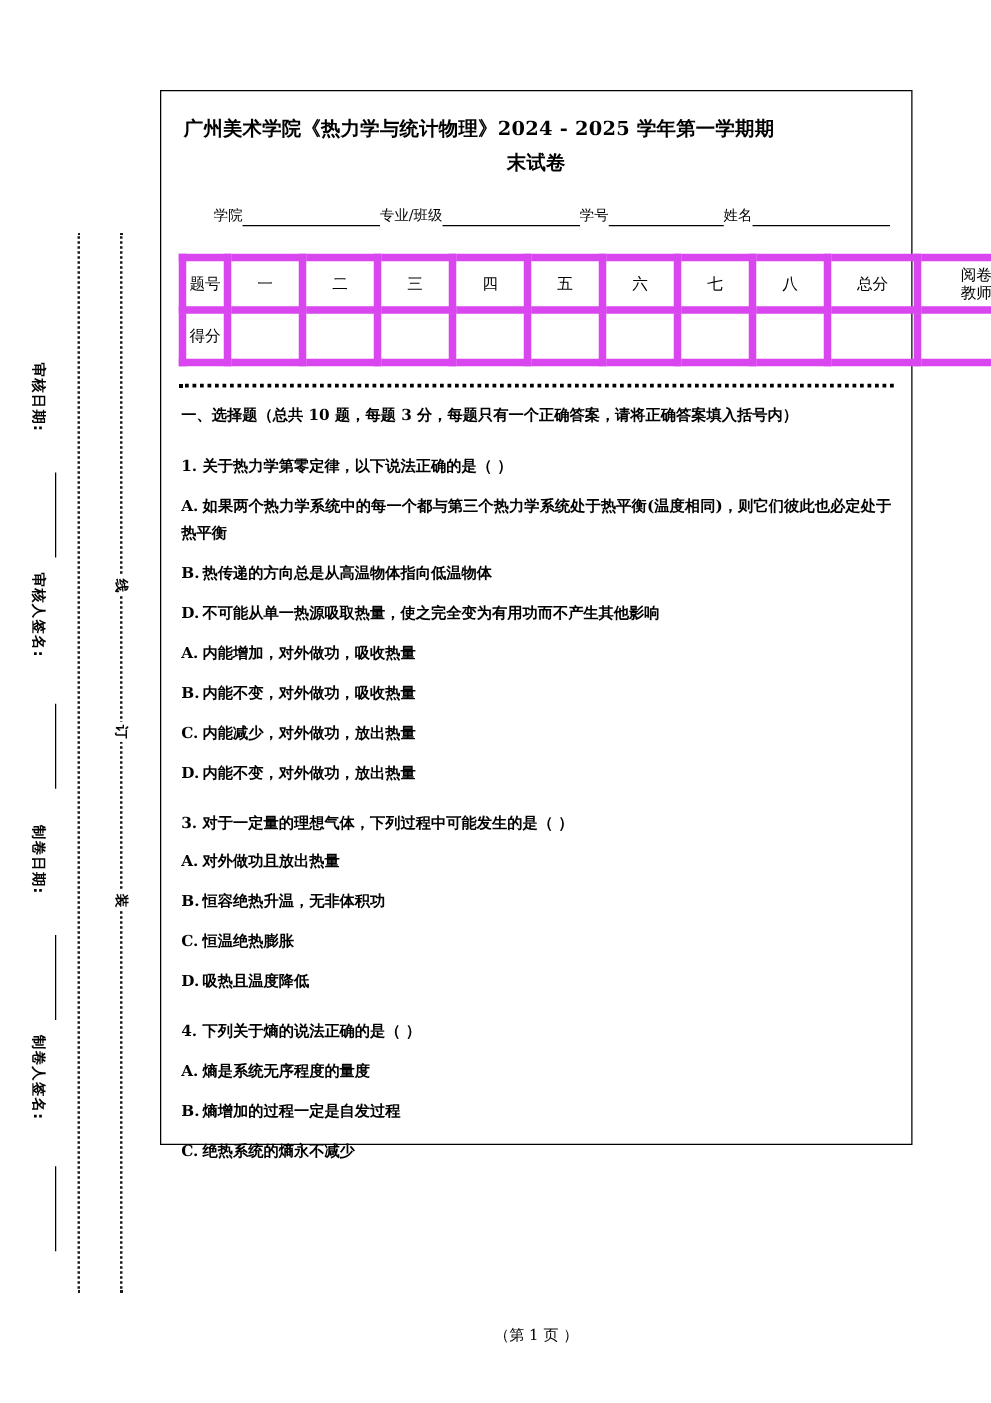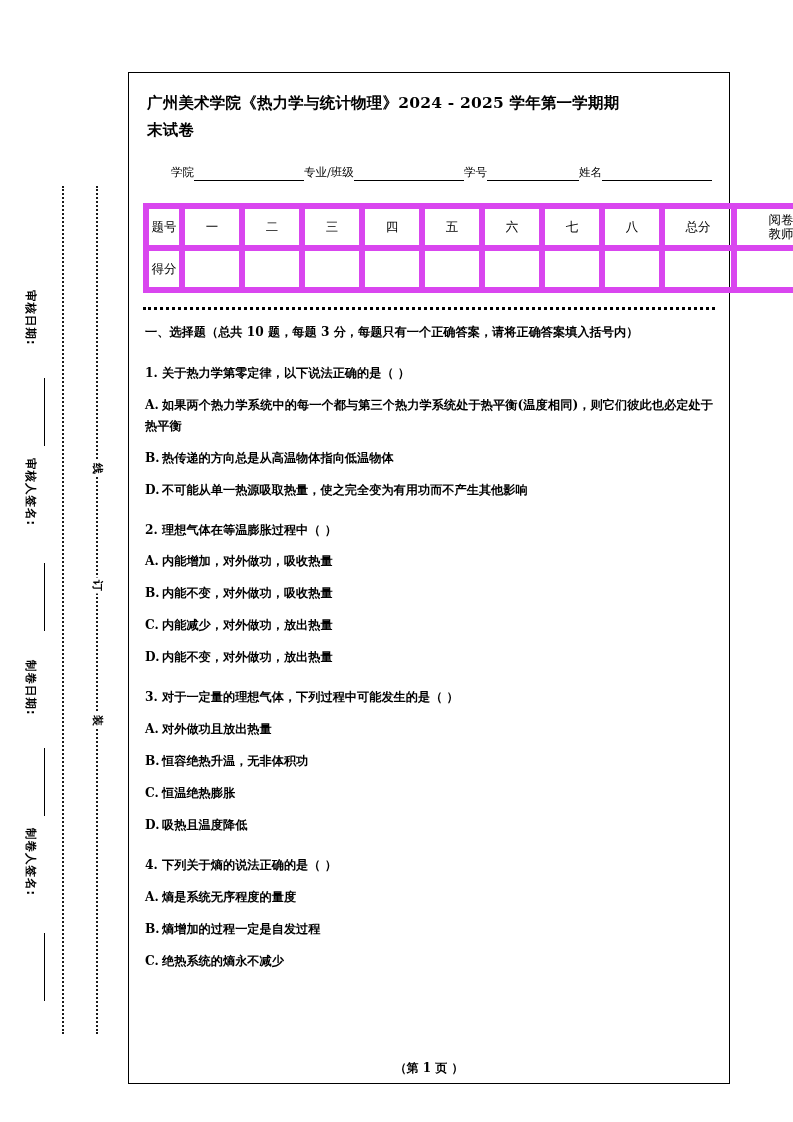--- a/index.html
+++ b/index.html
@@ -74,38 +74,38 @@
     text-align: center;
     width: 16px;
   }
 
   
   .paper-frame {
     position: absolute;
     left: 128px;
     top: 72px;
     width: 602px;
-    height: 1012px;
+    height: 844px;
     border: 1.6px solid #000;
     box-sizing: border-box;
     padding: 0 14px;
   }
 
   .exam-title {
     font-size: 15.5px;
     font-weight: bold;
     line-height: 1.75;
     text-align: left;
     margin: 16px 4px 0 4px;
     font-family: "DejaVu Serif", "Liberation Serif", serif;
     letter-spacing: 0.2px;
   }
   .exam-title .second-line {
     display: block;
-    text-align: left;
+    text-align: center;
   }
 
   
   .info-line {
     display: flex;
     align-items: flex-end;
     margin: 22px 10px 0 28px;
     font-size: 11.5px;
     font-weight: normal;
     font-family: "DejaVu Serif", "Liberation Serif", serif;
@@ -183,21 +183,21 @@
   .opt-body { display: inline; }
 
   
   .page-footer {
     position: absolute;
     left: 128px;
     top: 1060px;
     width: 602px;
     text-align: center;
     font-size: 12px;
-    font-weight: bold;
+    font-weight: normal;
     font-family: "DejaVu Serif", "Liberation Serif", serif;
   }
 </style>
 </head>
 <body>
 
 <div class="left-margin">
   <div class="seal-line-outer"></div>
   <div class="seal-line-inner"></div>
 
@@ -296,23 +296,20 @@
     <div class="q-opt">
       <span class="opt-letter">A.</span><span class="opt-body">如果两个热力学系统中的每一个都与第三个热力学系统处于热平衡(温度相同)，则它们彼此也必定处于热平衡</span>
     </div>
     <div class="q-opt">
       <span class="opt-letter">B.</span><span class="opt-body">热传递的方向总是从高温物体指向低温物体</span>
     </div>
     <div class="q-opt">
       <span class="opt-letter">D.</span><span class="opt-body">不可能从单一热源吸取热量，使之完全变为有用功而不产生其他影响</span>
     </div>
 
-    <div class="q-stem">
-      <span class="stem-num">2.</span><span class="opt-body">理想气体在等温膨胀过程中（  ）</span>
-    </div>
     <div class="q-opt">
       <span class="opt-letter">A.</span><span class="opt-body">内能增加，对外做功，吸收热量</span>
     </div>
     <div class="q-opt">
       <span class="opt-letter">B.</span><span class="opt-body">内能不变，对外做功，吸收热量</span>
     </div>
     <div class="q-opt">
       <span class="opt-letter">C.</span><span class="opt-body">内能减少，对外做功，放出热量</span>
     </div>
     <div class="q-opt">

